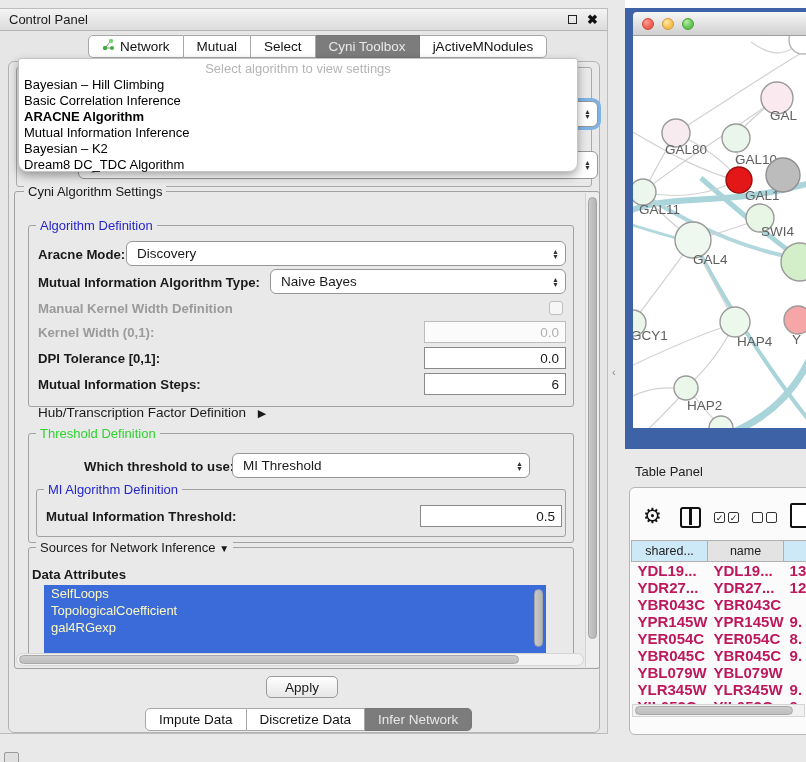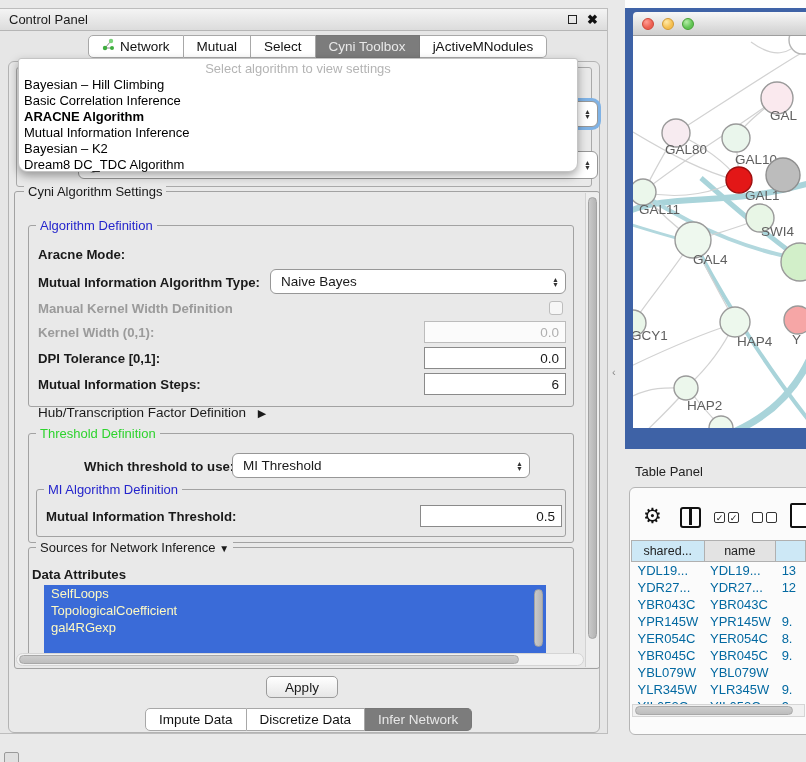--- a/index.html
+++ b/index.html
@@ -94,22 +94,22 @@
   .gear { position:absolute; font-size:21px; color:#111; line-height:1; }
   .splitcols { position:absolute; width:21px; height:21px; border:2.5px solid #111; border-radius:3px; }
   .splitcols::after { content:""; position:absolute; left:7px; top:0; width:2.5px; height:16px; background:#111; }
   .cb { display:inline-block; width:11px; height:11px; border:1.5px solid #333; border-radius:2px;
         background:#fff; font-size:9px; line-height:10px; text-align:center; color:#111; }
   .docico { position:absolute; width:22px; height:25px; border:2px solid #111; border-radius:2px; background:#fff; }
 
   table.dt { position:absolute; left:631px; top:540px; border-collapse:collapse; font-size:12.5px; }
   table.dt th { border:1px solid #b0b0b0; font-weight:normal; height:21px; text-align:center;
                 padding:0 4px; color:#222; }
-  table.dt td { height:17px; padding:0 0 0 6px; font-size:13px; color:#0369a1; white-space:nowrap;
-                text-align:left; }
+  table.dt td { height:17px; padding:0 0 0 6px; font-size:15px; color:#be185d; white-space:nowrap;
+                text-align:left;font-weight:bold; }
 
   .mini-dock { position:absolute; left:4px; top:752px; width:15px; height:12px; background:#e0e0e0;
                border:1.5px solid #9a9a9a; border-radius:2px; }
   .divider-arrow { position:absolute; left:612px; top:366px; color:#8a8a8a; font-size:11px; }
 </style>
 </head>
 <body>
 
 <div class="screen">
 
@@ -179,20 +179,27 @@
     <div class="gtitle" style="left:24px; top:175px;">Cyni Algorithm Settings</div>
 
     <div class="vscroll" style="left:585px; top:184px; width:14px; height:474px;">
       <div class="vthumb" style="left:2px; top:4px; width:9px; height:442px;"></div>
     </div>
 
     <div class="group" style="left:28px; top:216px; width:546px; height:182px;"></div>
     <div class="gtitle blue" style="left:36px; top:209px;">Algorithm Definition</div>
 
     <div class="flabel" style="left:38px; top:238px;">Aracne Mode:</div>
+    <div class="combo" style="left:126px; top:232px; width:440px; height:25px;">
+      <span>Discovery</span>
+      <span class="stepper">
+          <span>▲</span>
+          <span>▼</span>
+        </span>
+    </div>
 
     <div class="flabel" style="left:38px; top:266px;">Mutual Information Algorithm Type:</div>
     <div class="combo" style="left:270px; top:260px; width:296px; height:25px;">
       <span>Naive Bayes</span>
       <span class="stepper">
           <span>▲</span>
           <span>▼</span>
         </span>
     </div>
 

